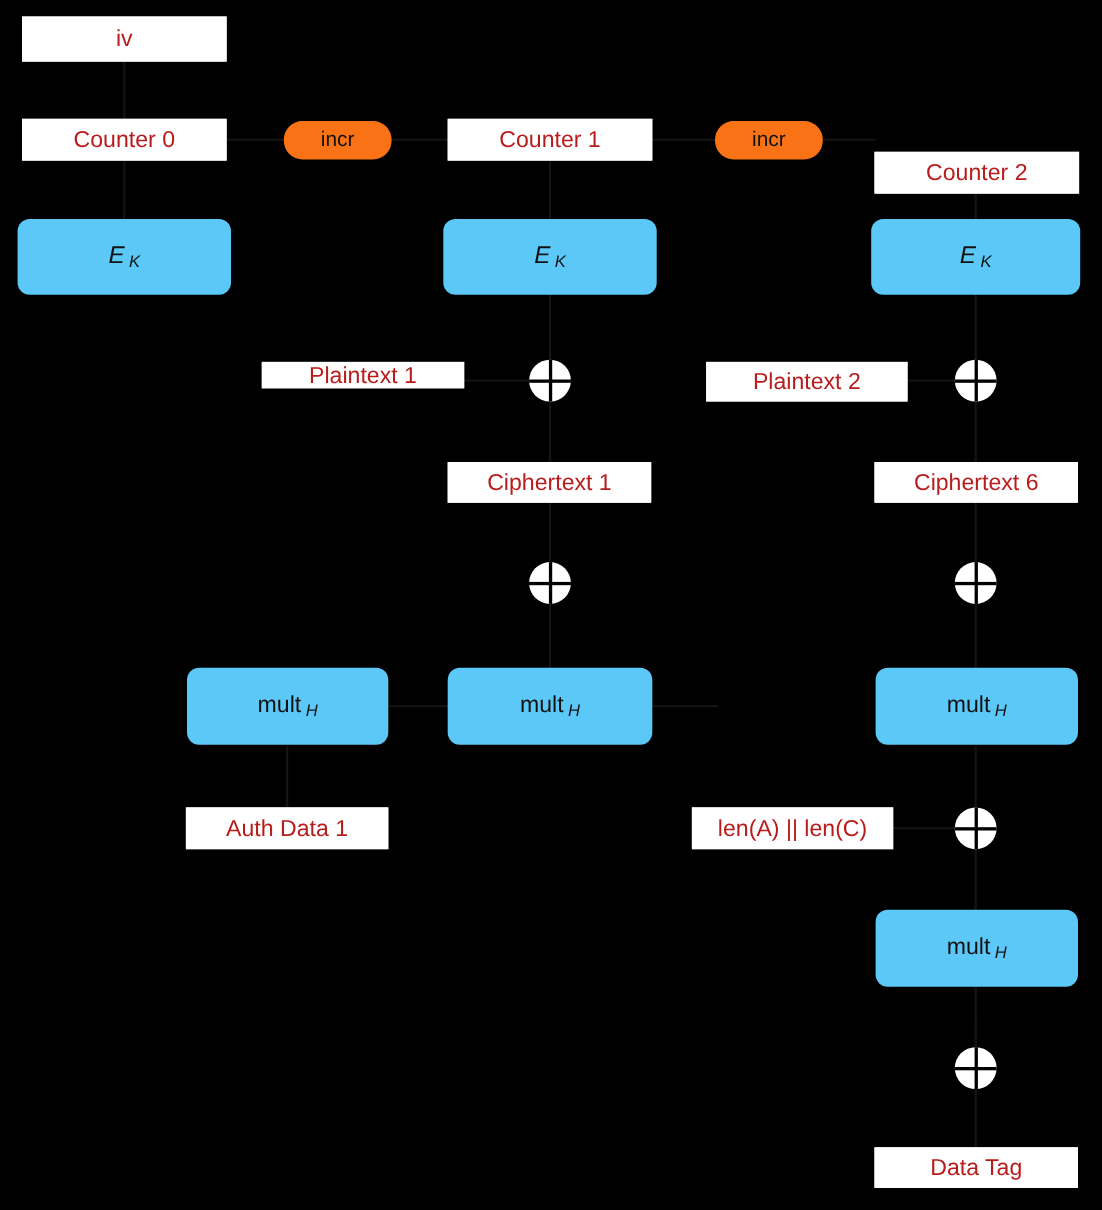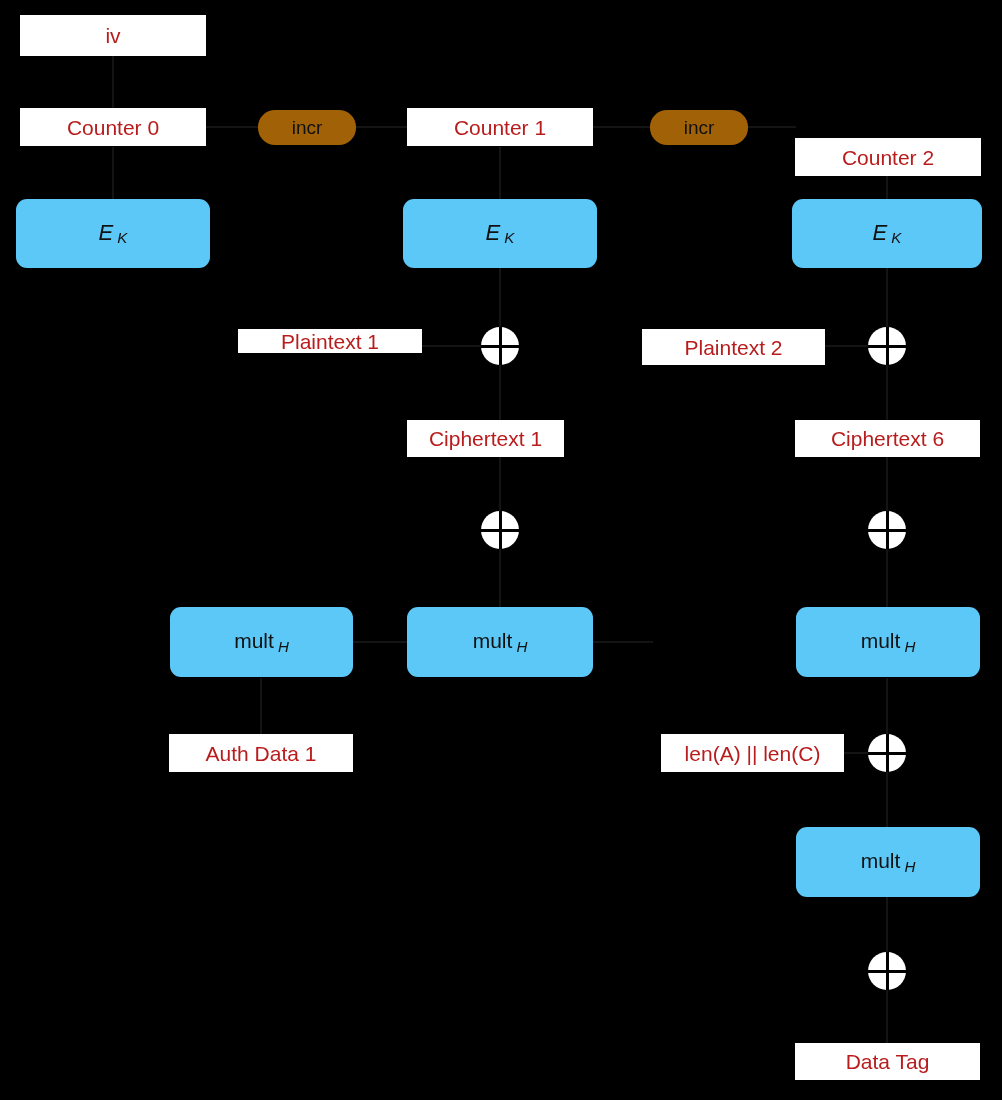--- a/index.html
+++ b/index.html
@@ -35,21 +35,21 @@
     border: 1px solid #ffffff;
     font-size: 21px;
   }
   .round {
     background: #5bc8f8;
     color: #111111;
     border-radius: 11px;
     font-size: 21px;
   }
   .pill {
-    background: #a16207;
+    background: #f97316;
     color: #111111;
     border-radius: 17px;
     font-size: 19px;
   }
   
   .sub {
     font-style: italic;
     font-size: 0.72em;
     vertical-align: -0.22em;
     margin-left: 4px;
@@ -178,21 +178,21 @@
   </div>
 
   <div class="xor" style="left:481px; top:327px;"></div>
 
   <div class="node rect" style="left:642px; top:329px; width:183px; height:36px;justify-content:center;">
     <span>Plaintext 2</span>
   </div>
 
   <div class="xor" style="left:868px; top:327px;"></div>
 
-  <div class="node rect" style="left:407px; top:420px; width:157px; height:37px;">
+  <div class="node rect" style="left:407px; top:420px; width:185px; height:37px;">
     <span>Ciphertext 1</span>
   </div>
 
   <div class="node rect" style="left:795px; top:420px; width:185px; height:37px;">
     <span>Ciphertext 6</span>
   </div>
 
   <div class="xor" style="left:481px; top:511px;"></div>
   <div class="xor" style="left:868px; top:511px;"></div>
 
@@ -211,21 +211,21 @@
   <div class="node round" style="left:796px; top:607px; width:184px; height:70px;">
     <span>
       <span class="multword">mult</span><span class="sub">H</span>
     </span>
   </div>
 
   <div class="node rect" style="left:169px; top:734px; width:184px; height:38px;">
     <span>Auth Data 1</span>
   </div>
 
-  <div class="node rect" style="left:629px; top:734px; width:183px; height:38px;margin-left:32px;">
+  <div class="node rect" style="left:629px; top:734px; width:183px; height:38px;">
     <span>len(A) || len(C)</span>
   </div>
 
   <div class="xor" style="left:868px; top:734px;"></div>
 
   <div class="node round" style="left:796px; top:827px; width:184px; height:70px;">
     <span>
       <span class="multword">mult</span><span class="sub">H</span>
     </span>
   </div>

